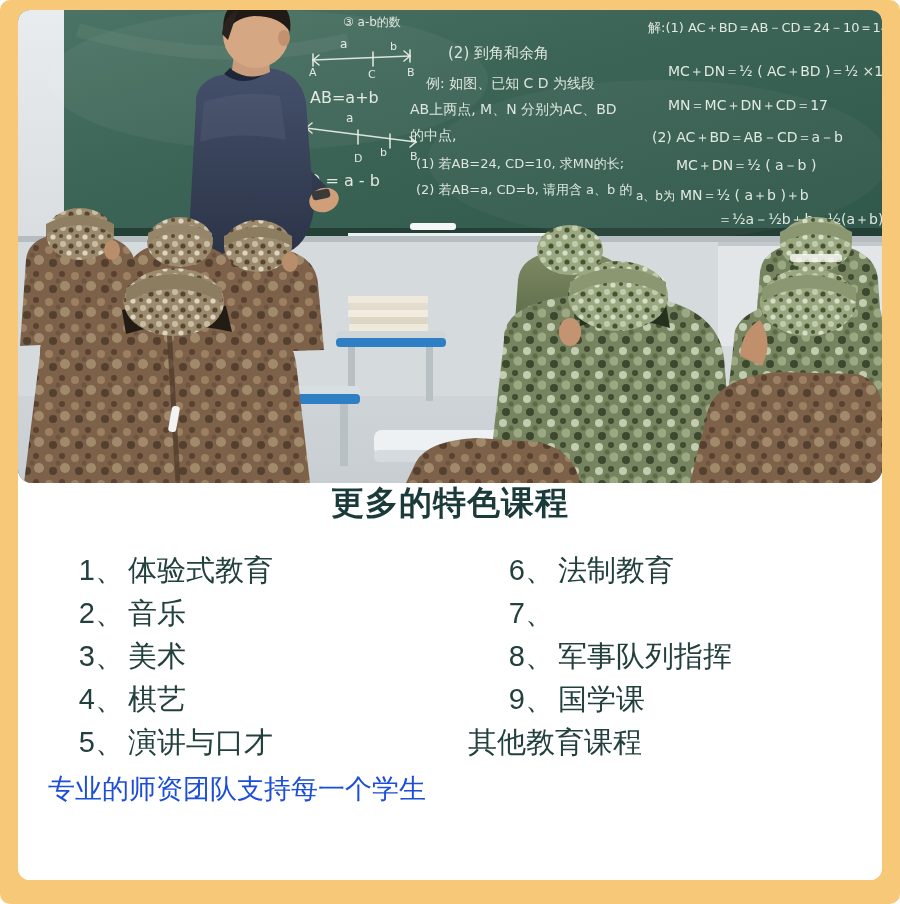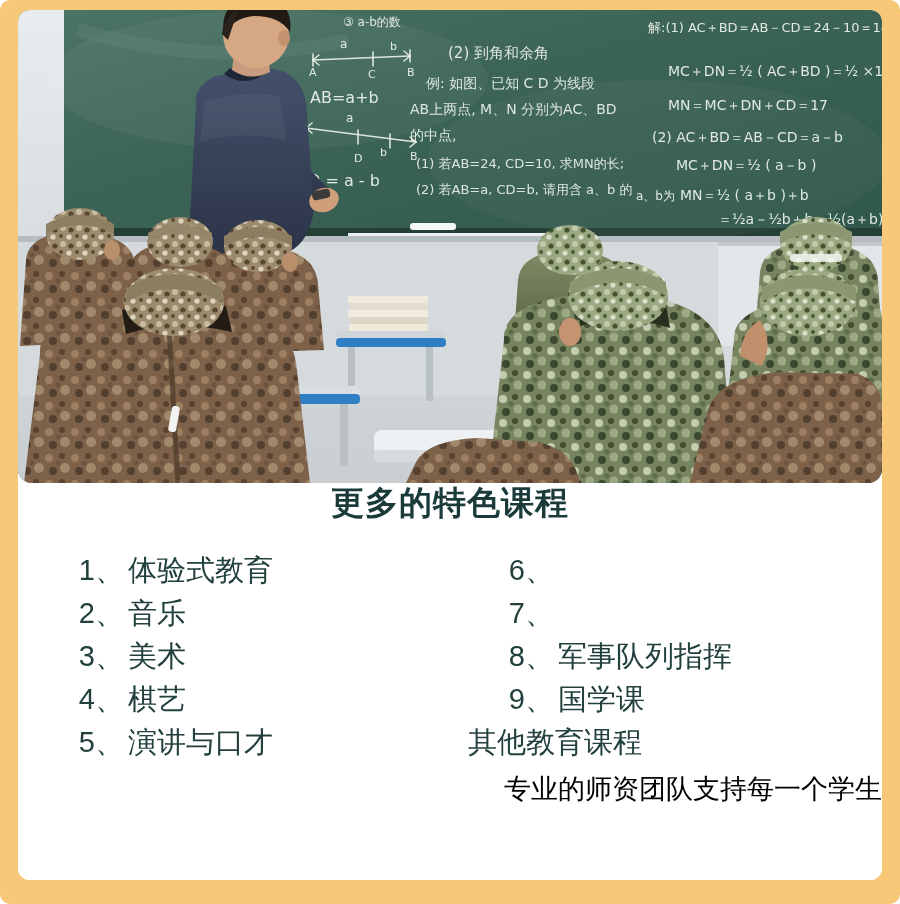--- a/index.html
+++ b/index.html
@@ -77,25 +77,24 @@
     text-align:right;
     padding-right:4px;
     flex:none;
   }
   .col-right .course-num{width:86px;}
   .course-label{flex:none;}
 
   #tagline{
     margin-top:8px;
     padding-left:30px;
-    color:#000000;
+    color:#1d4ed8;
     font-size:27px;
     line-height:1.3;
     white-space:nowrap;
-    text-align:right;
   }
 </style>
 </head>
 <body>
 
 <div id="poster">
   <div id="inner">
 
     <div id="photo">
       <svg viewBox="0 0 864 473" preserveAspectRatio="none">
@@ -387,20 +386,21 @@
           </div>
           <div class="course-row">
             <span class="course-num">5、</span>
             <span class="course-label">演讲与口才</span>
           </div>
         </div>
 
         <div class="col col-right">
           <div class="course-row">
             <span class="course-num">6、</span>
+            <span class="course-label">法制教育</span>
           </div>
           <div class="course-row">
             <span class="course-num">7、</span>
           </div>
           <div class="course-row">
             <span class="course-num">8、</span>
             <span class="course-label">军事队列指挥</span>
           </div>
           <div class="course-row">
             <span class="course-num">9、</span>

